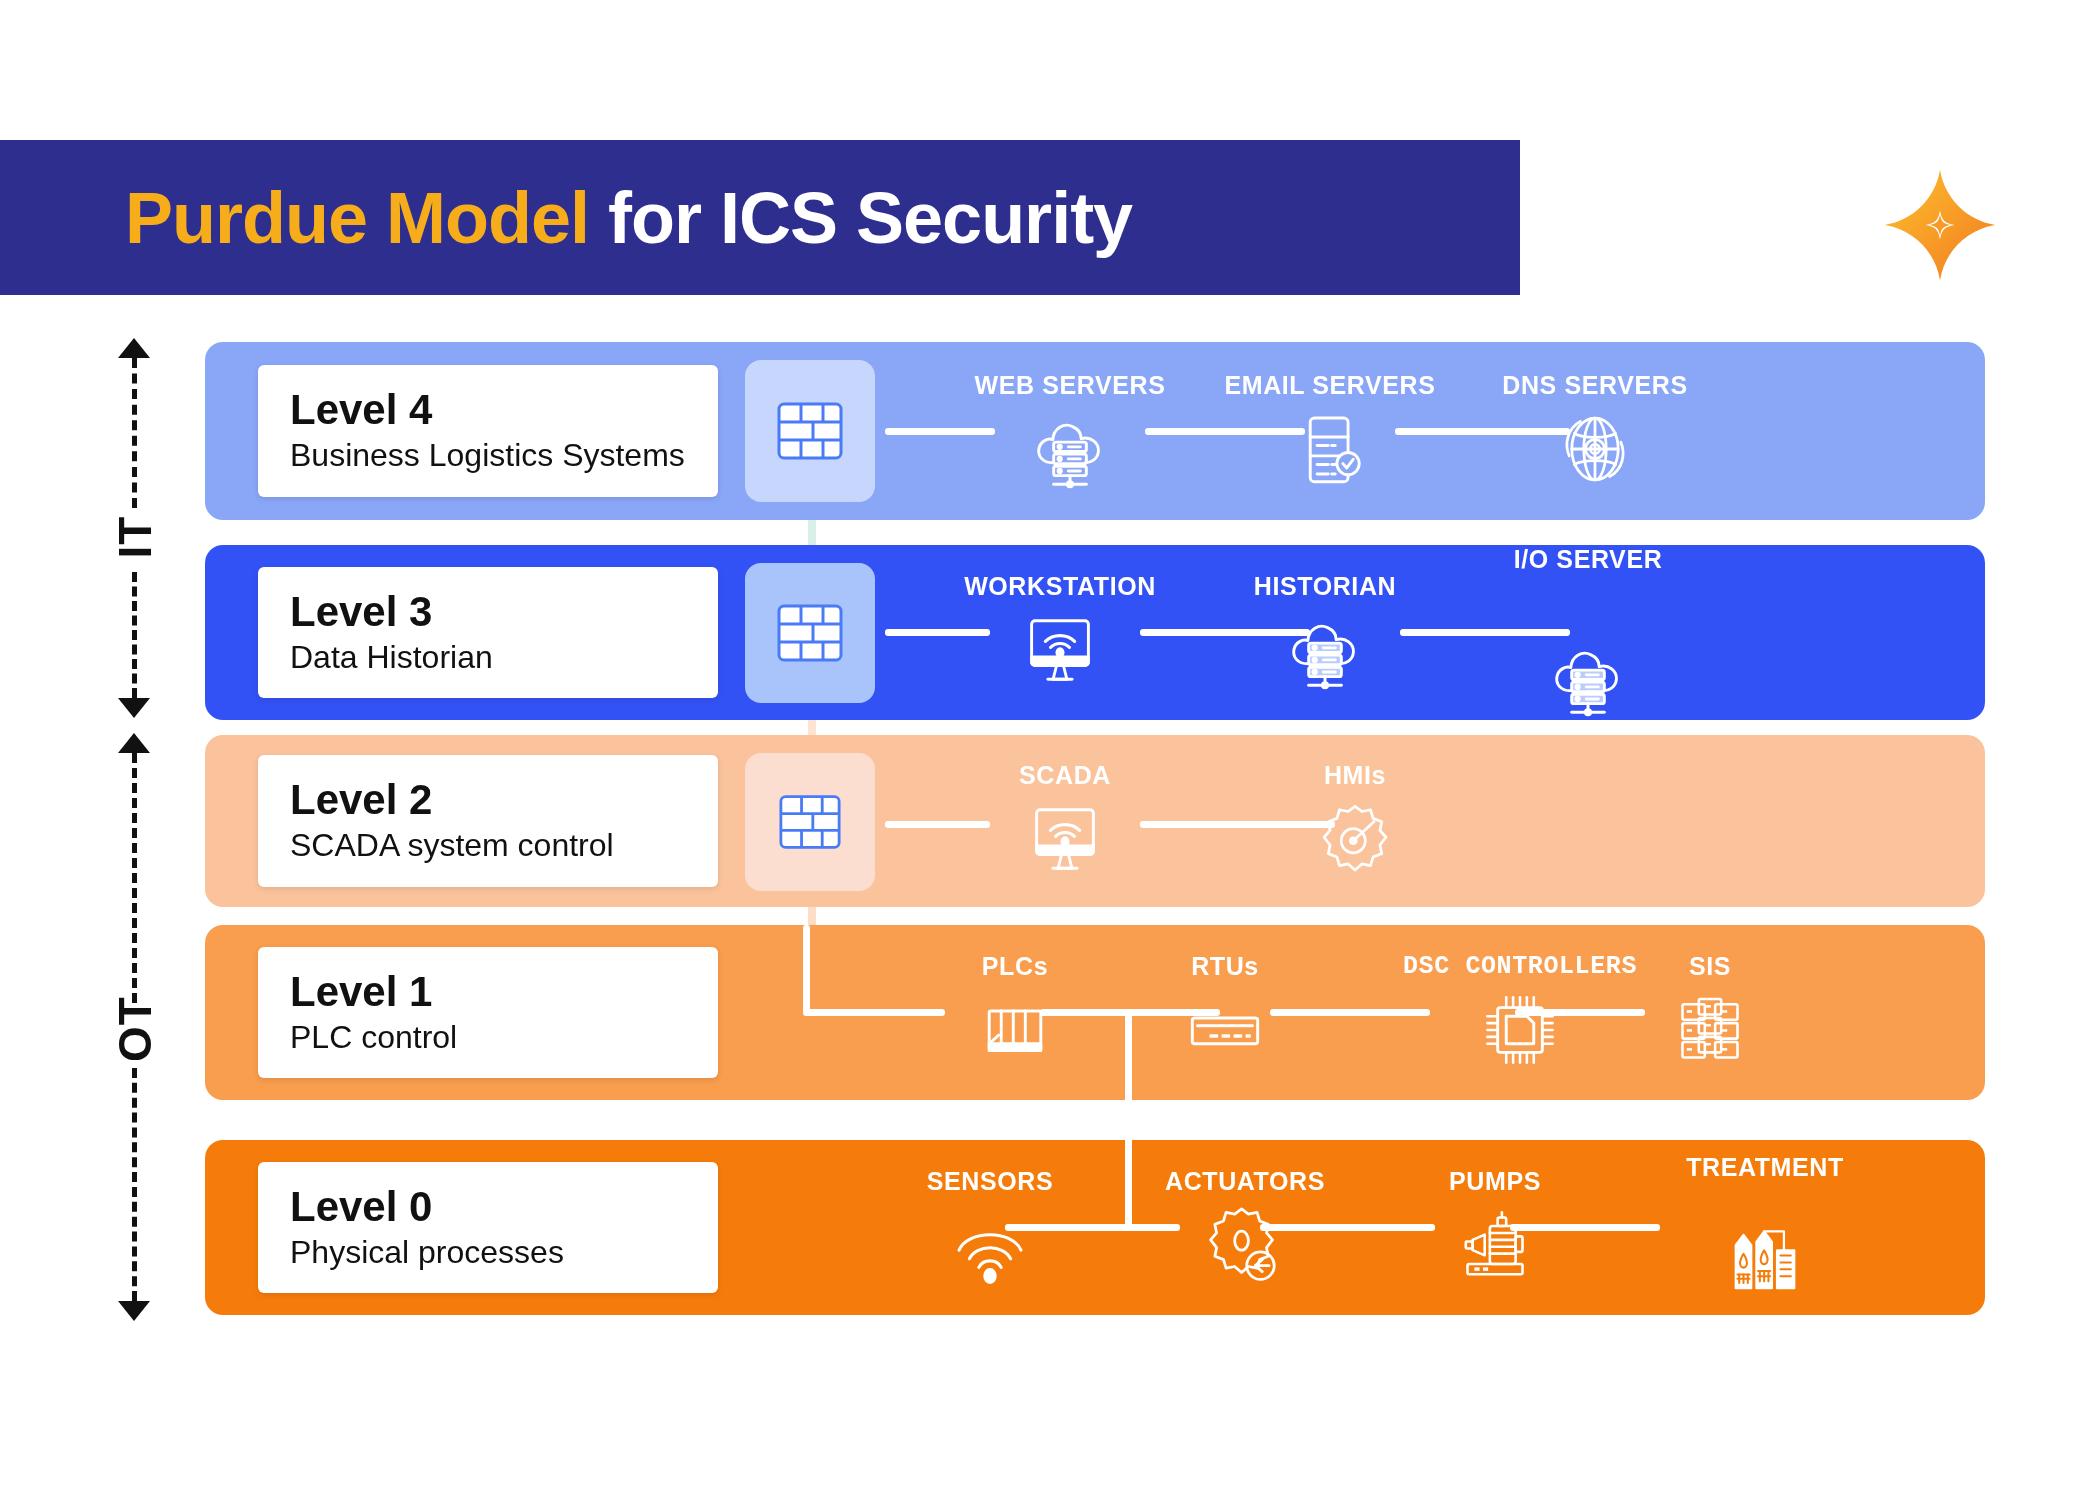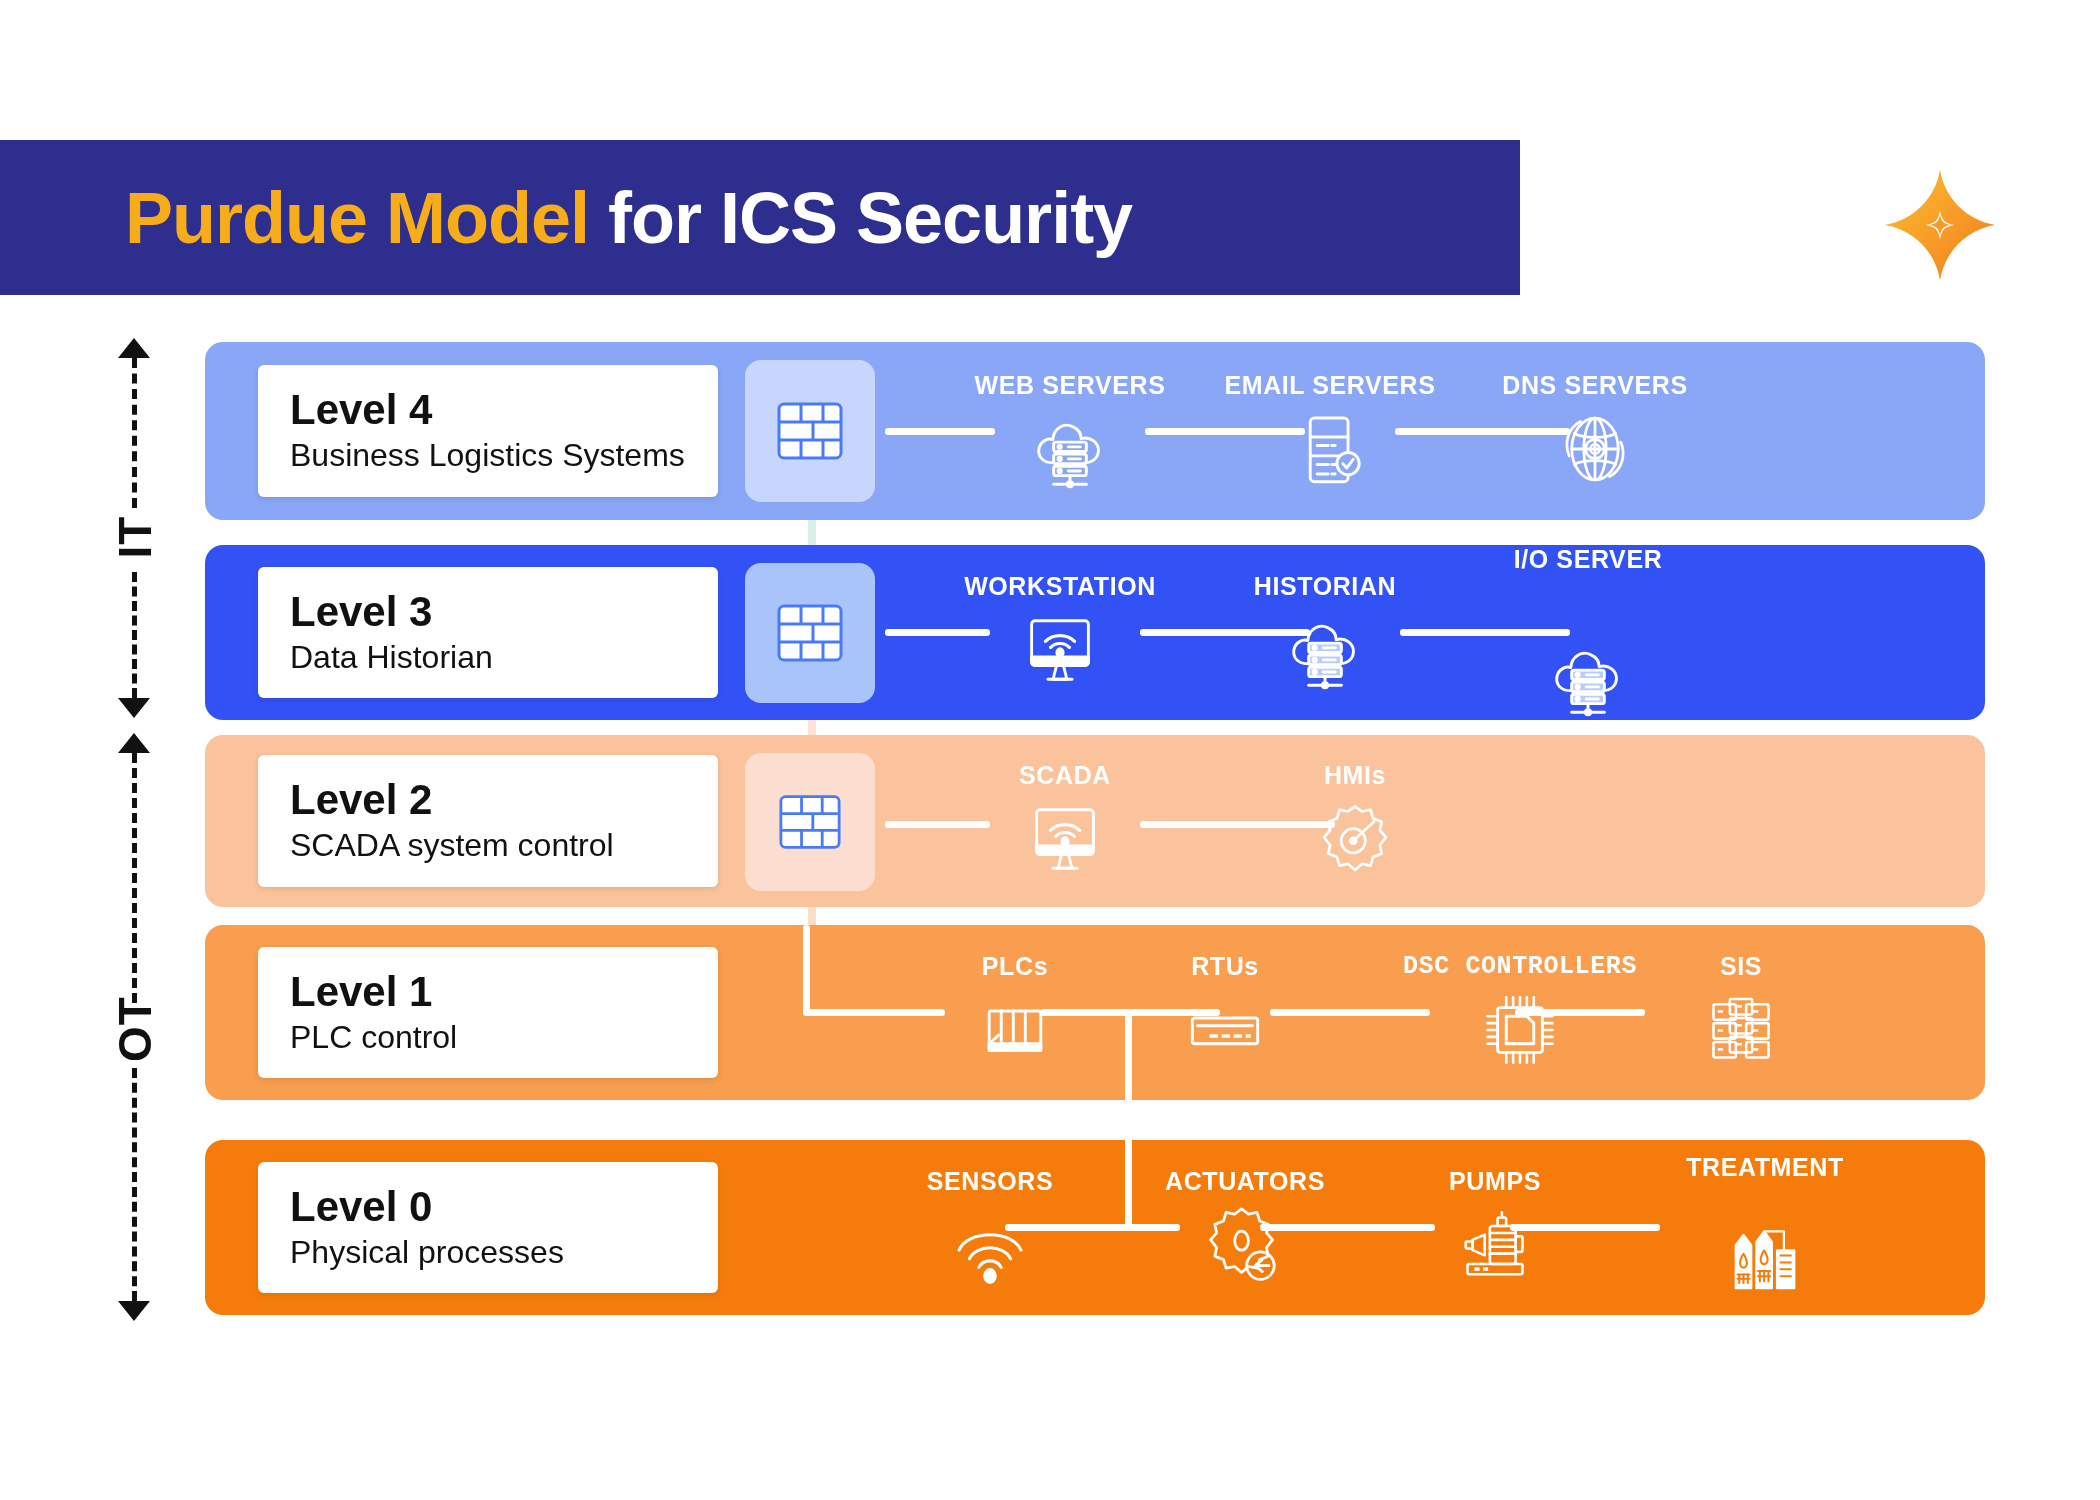--- a/index.html
+++ b/index.html
@@ -426,21 +426,21 @@
               <line x1="76" y1="34" x2="88" y2="34"></line>
                 <line x1="76" y1="42" x2="88" y2="42"></line>
               <line x1="76" y1="50" x2="88" y2="50"></line>
                 <line x1="76" y1="58" x2="88" y2="58"></line>
               <line x1="76" y1="66" x2="88" y2="66"></line>
             </g>
           </g>
         </svg>
       </div>
 
-      <div class="device" style="left:771px;">
+      <div class="device" style="left:740px;">
         <div class="device-label">SIS</div>
         <svg class="device-icon" viewBox="0 0 100 100">
           <g fill="none" stroke="#ffffff" stroke-width="3" stroke-linejoin="round" stroke-linecap="round">
             <rect x="18" y="20" width="26" height="18" rx="2"></rect>
             <rect x="18" y="42" width="26" height="18" rx="2"></rect>
             <rect x="18" y="64" width="26" height="18" rx="2"></rect>
             <rect x="37" y="14" width="26" height="18" rx="2"></rect>
             <rect x="37" y="36" width="26" height="18" rx="2"></rect>
             <rect x="37" y="58" width="26" height="18" rx="2"></rect>
             <rect x="56" y="20" width="26" height="18" rx="2"></rect>

